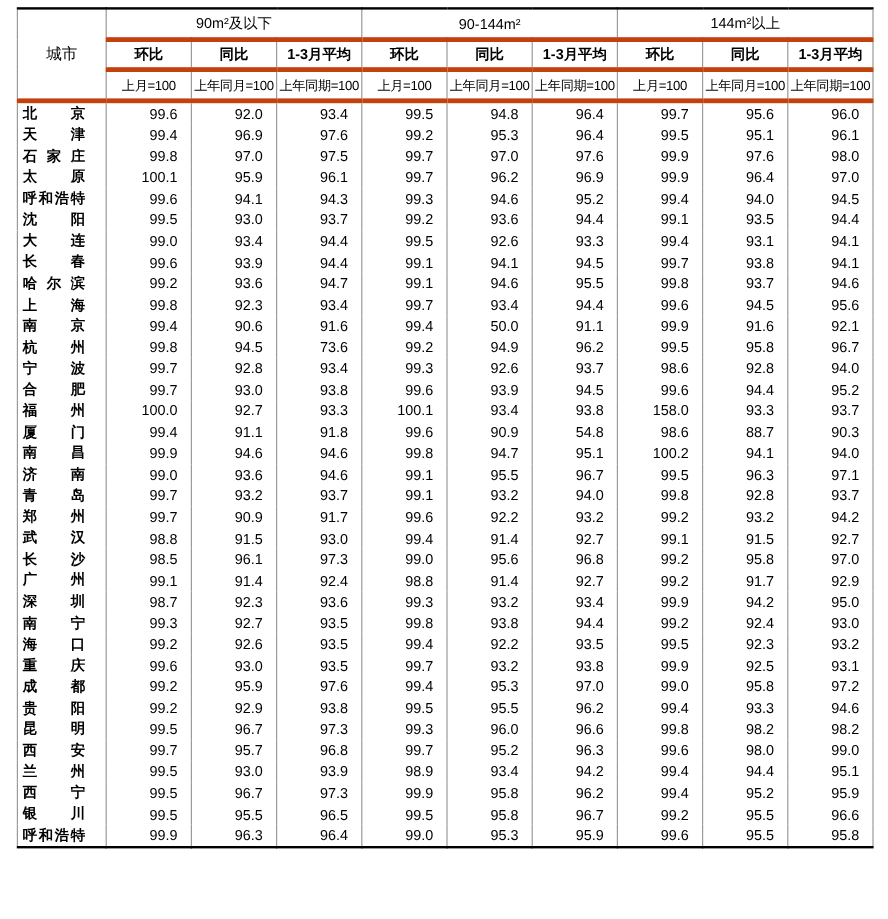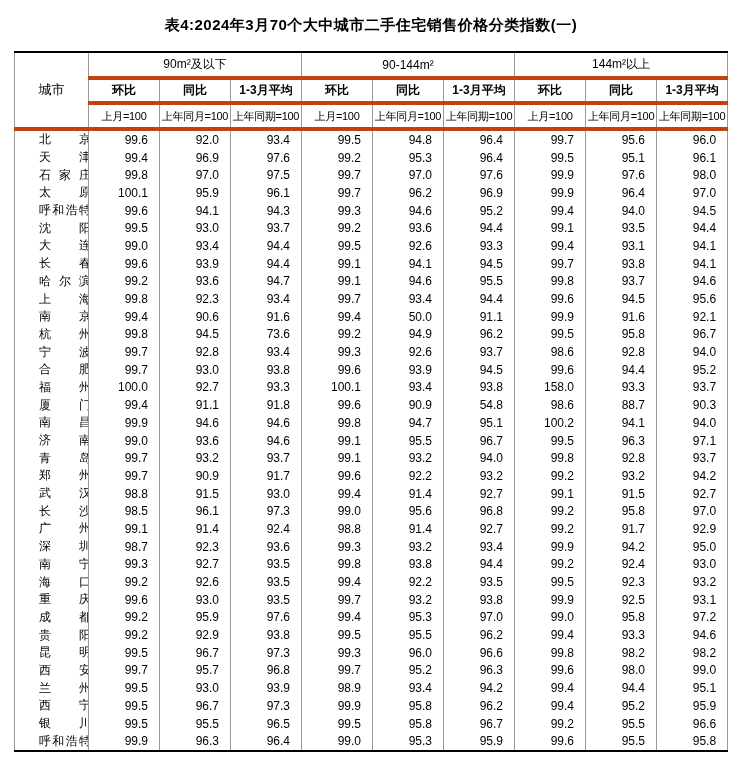--- a/index.html
+++ b/index.html
@@ -61,41 +61,41 @@
     font-size: 11px;
     height: 20px;
     letter-spacing: -0.3px;
   }
   tbody td {
     height: 17.7px;
     font-size: 12px;
     padding: 0;
   }
   td.city {
-    padding-left: 24px;
+    padding-left: 4px;
+    font-weight: bold;
   }
   .city-name {
     display: inline-block;
     width: 52px;
     text-align: justify;
     text-align-last: justify;
     font-size: 12px;
   }
   td.num {
     text-align: right;
     padding-right: 11px;
     font-family: "Liberation Sans", "DejaVu Sans", sans-serif;
   }
 </style>
 </head>
 <body>
 
 <div class="page">
 
-  <div class="title">表4:2024年3月70个大中城市二手住宅销售价格分类指数(一)</div>
 
   <table class="idx">
     <colgroup>
       <col class="c-city">
       <col class="c-num">
         <col class="c-num">
         <col class="c-num">
       <col class="c-num">
         <col class="c-num">
         <col class="c-num">

